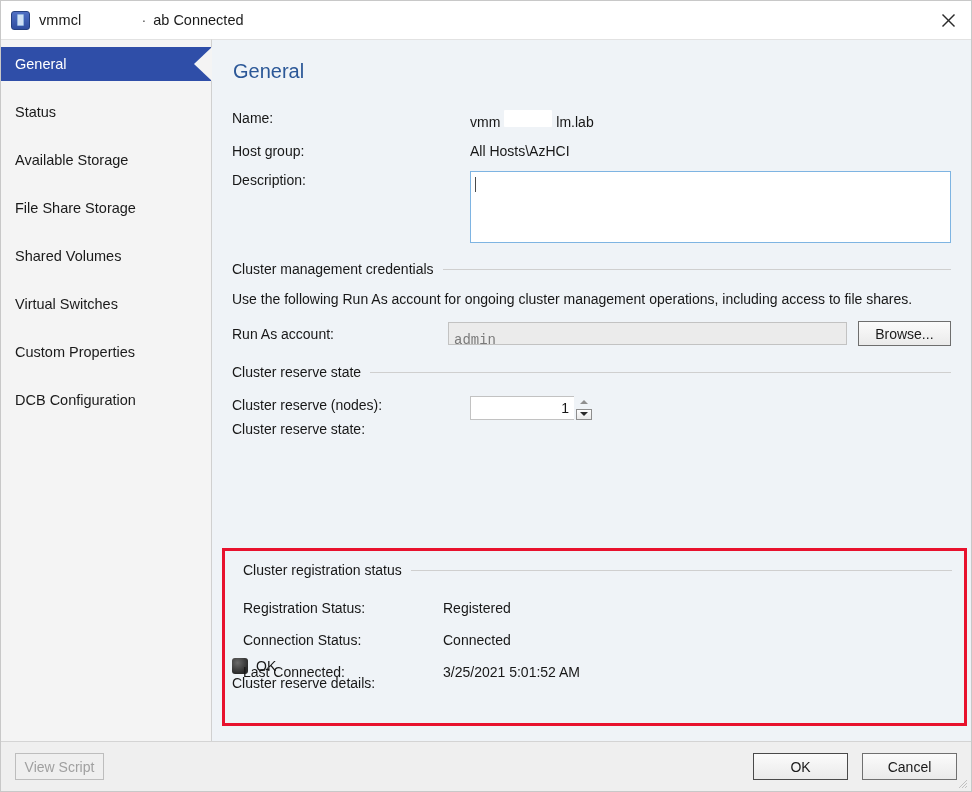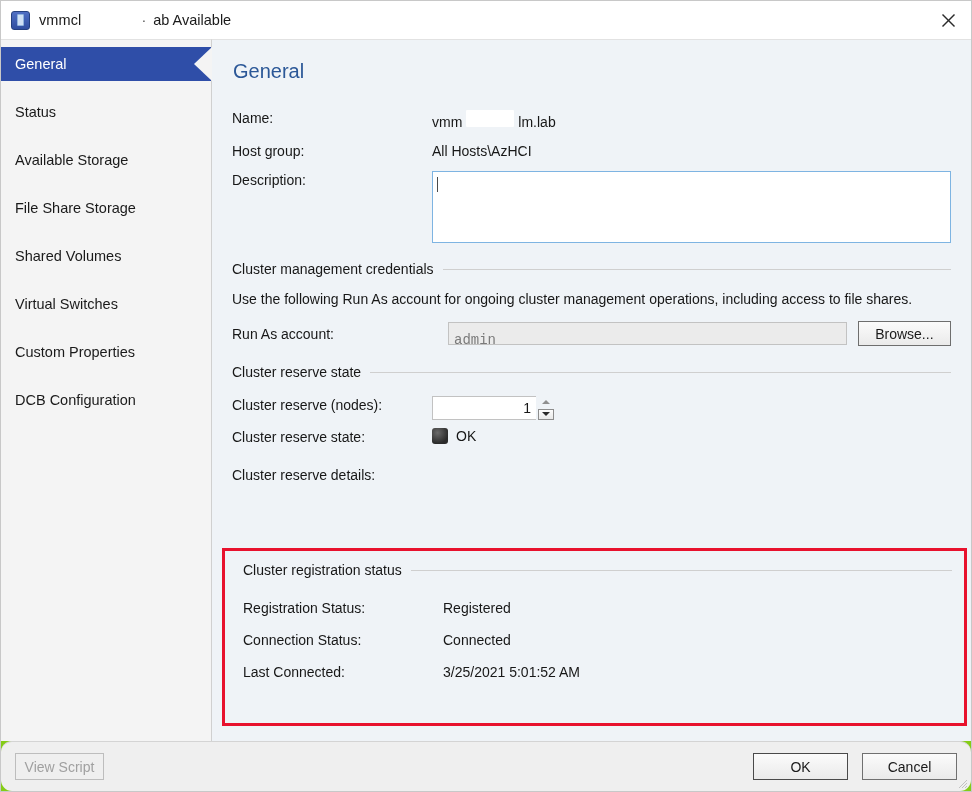--- a/index.html
+++ b/index.html
@@ -125,21 +125,21 @@
     position: relative;
     overflow: hidden;
   }
   .page-title {
     font-size: 20px;
     color: #2b5797;
     margin: 2px 0 26px 1px;
     font-weight: normal;
   }
 
-  .row { display: flex; align-items: flex-start; margin-bottom: 12px; }
+  .row { display: flex; align-items: flex-start; margin-bottom: 12px; gap: 38px; }
   .lbl {
     width: 200px;
     flex: 0 0 200px;
     font-size: 14px;
     color: #171717;
     padding-top: 1px;
   }
   .val {
     font-size: 14px;
     color: #171717;
@@ -296,21 +296,20 @@
   
   .footer {
     flex: 0 0 50px;
     height: 50px;
     background: #efefef;
     border-top: 1px solid #d4d4d4;
     display: flex;
     align-items: center;
     padding: 0 14px;
     position: relative;
-    border-radius: 11px;
   }
   .btn {
     height: 27px;
     background: linear-gradient(#fbfbfb, #eaeaea);
     border: 1px solid #707070;
     font-size: 14px;
     color: #1a1a1a;
     font-family: "Liberation Sans", sans-serif;
     cursor: default;
   }
@@ -338,21 +337,21 @@
 <body>
 
 <div id="app">
 
   <div class="titlebar">
     <div class="title-icon">
         <i></i>
       </div>
     <div class="title-text">vmmcl</div>
     <div class="title-sep">·</div>
-    <div class="title-rest">ab Available</div>
+    <div class="title-rest">ab Connected</div>
     <div class="close-btn">
       <svg width="15" height="15" viewBox="0 0 15 15" aria-hidden="true">
         <line x1="1.5" y1="1.5" x2="13.5" y2="13.5" stroke="#2a2a2a" stroke-width="1.4"></line>
         <line x1="13.5" y1="1.5" x2="1.5" y2="13.5" stroke="#2a2a2a" stroke-width="1.4"></line>
       </svg>
     </div>
   </div>
 
   <div class="body">
 
@@ -421,36 +420,36 @@
           <button class="browse-btn">Browse...</button>
         </div>
       </div>
 
       <div class="group">
         <div class="group-head">
           <span>Cluster reserve state</span>
           <div class="line"></div>
         </div>
 
-        <div class="row" style="margin-top:16px;margin-bottom:8px;">
+        <div class="row" style="margin-top:16px;margin-bottom:0;">
           <div class="lbl">Cluster reserve (nodes):</div>
           <div class="spin-wrap">
             <div class="spin-input">1</div>
             <div class="spin-btns">
               <div class="spin-up">
                   <div class="tri-up"></div>
                 </div>
               <div class="spin-down">
                   <div class="tri-down"></div>
                 </div>
             </div>
           </div>
         </div>
 
-        <div class="row" style="margin-bottom:21px;">
+        <div class="row" style="margin-bottom:0;flex-direction:column;">
           <div class="lbl">Cluster reserve state:</div>
           <div class="state-row">
             <div class="state-icon"></div>
             <div class="state-txt">OK</div>
           </div>
         </div>
 
         <div class="row">
           <div class="lbl">Cluster reserve details:</div>
           <div class="val"></div>

